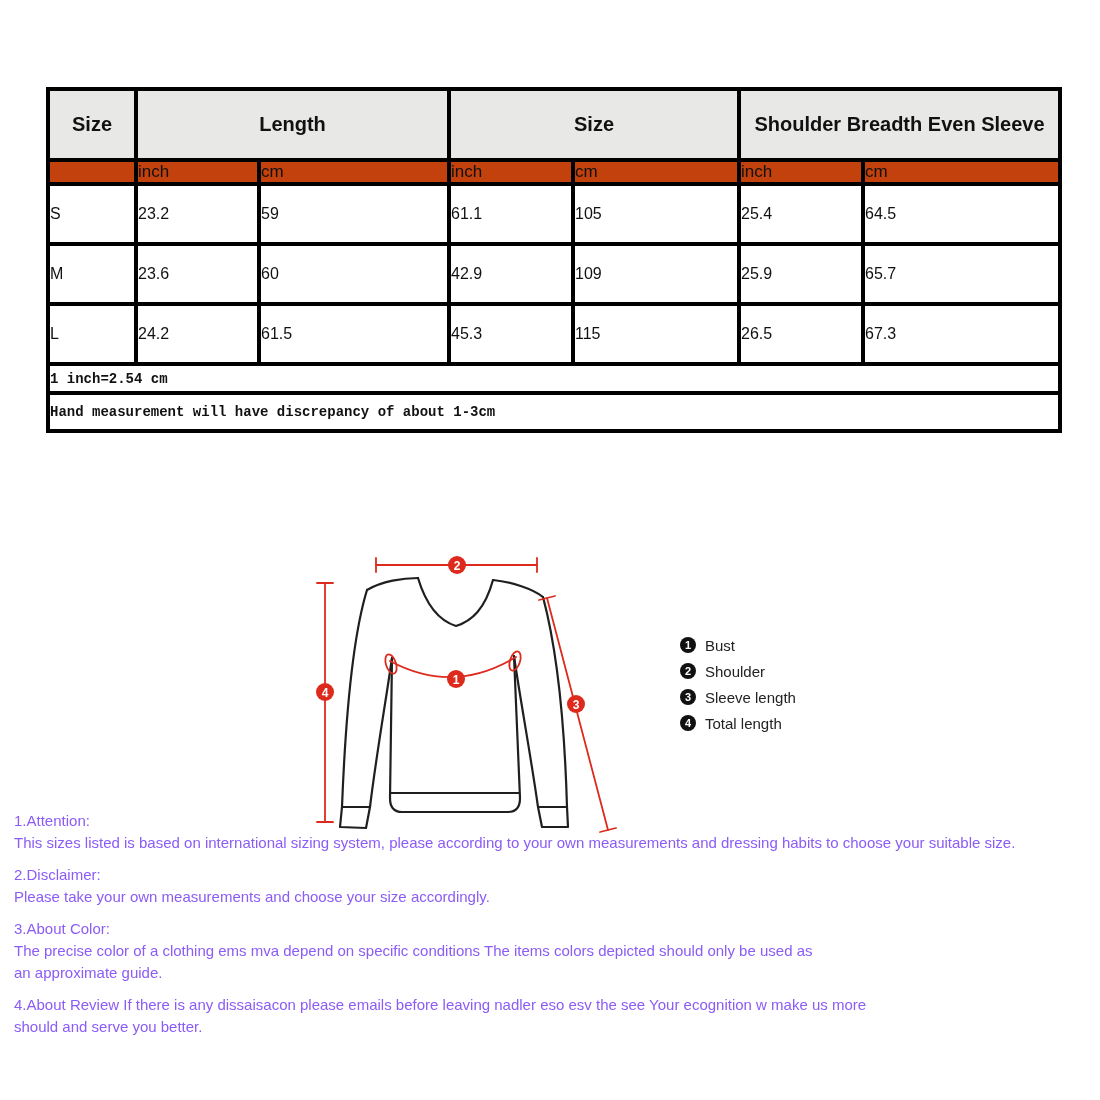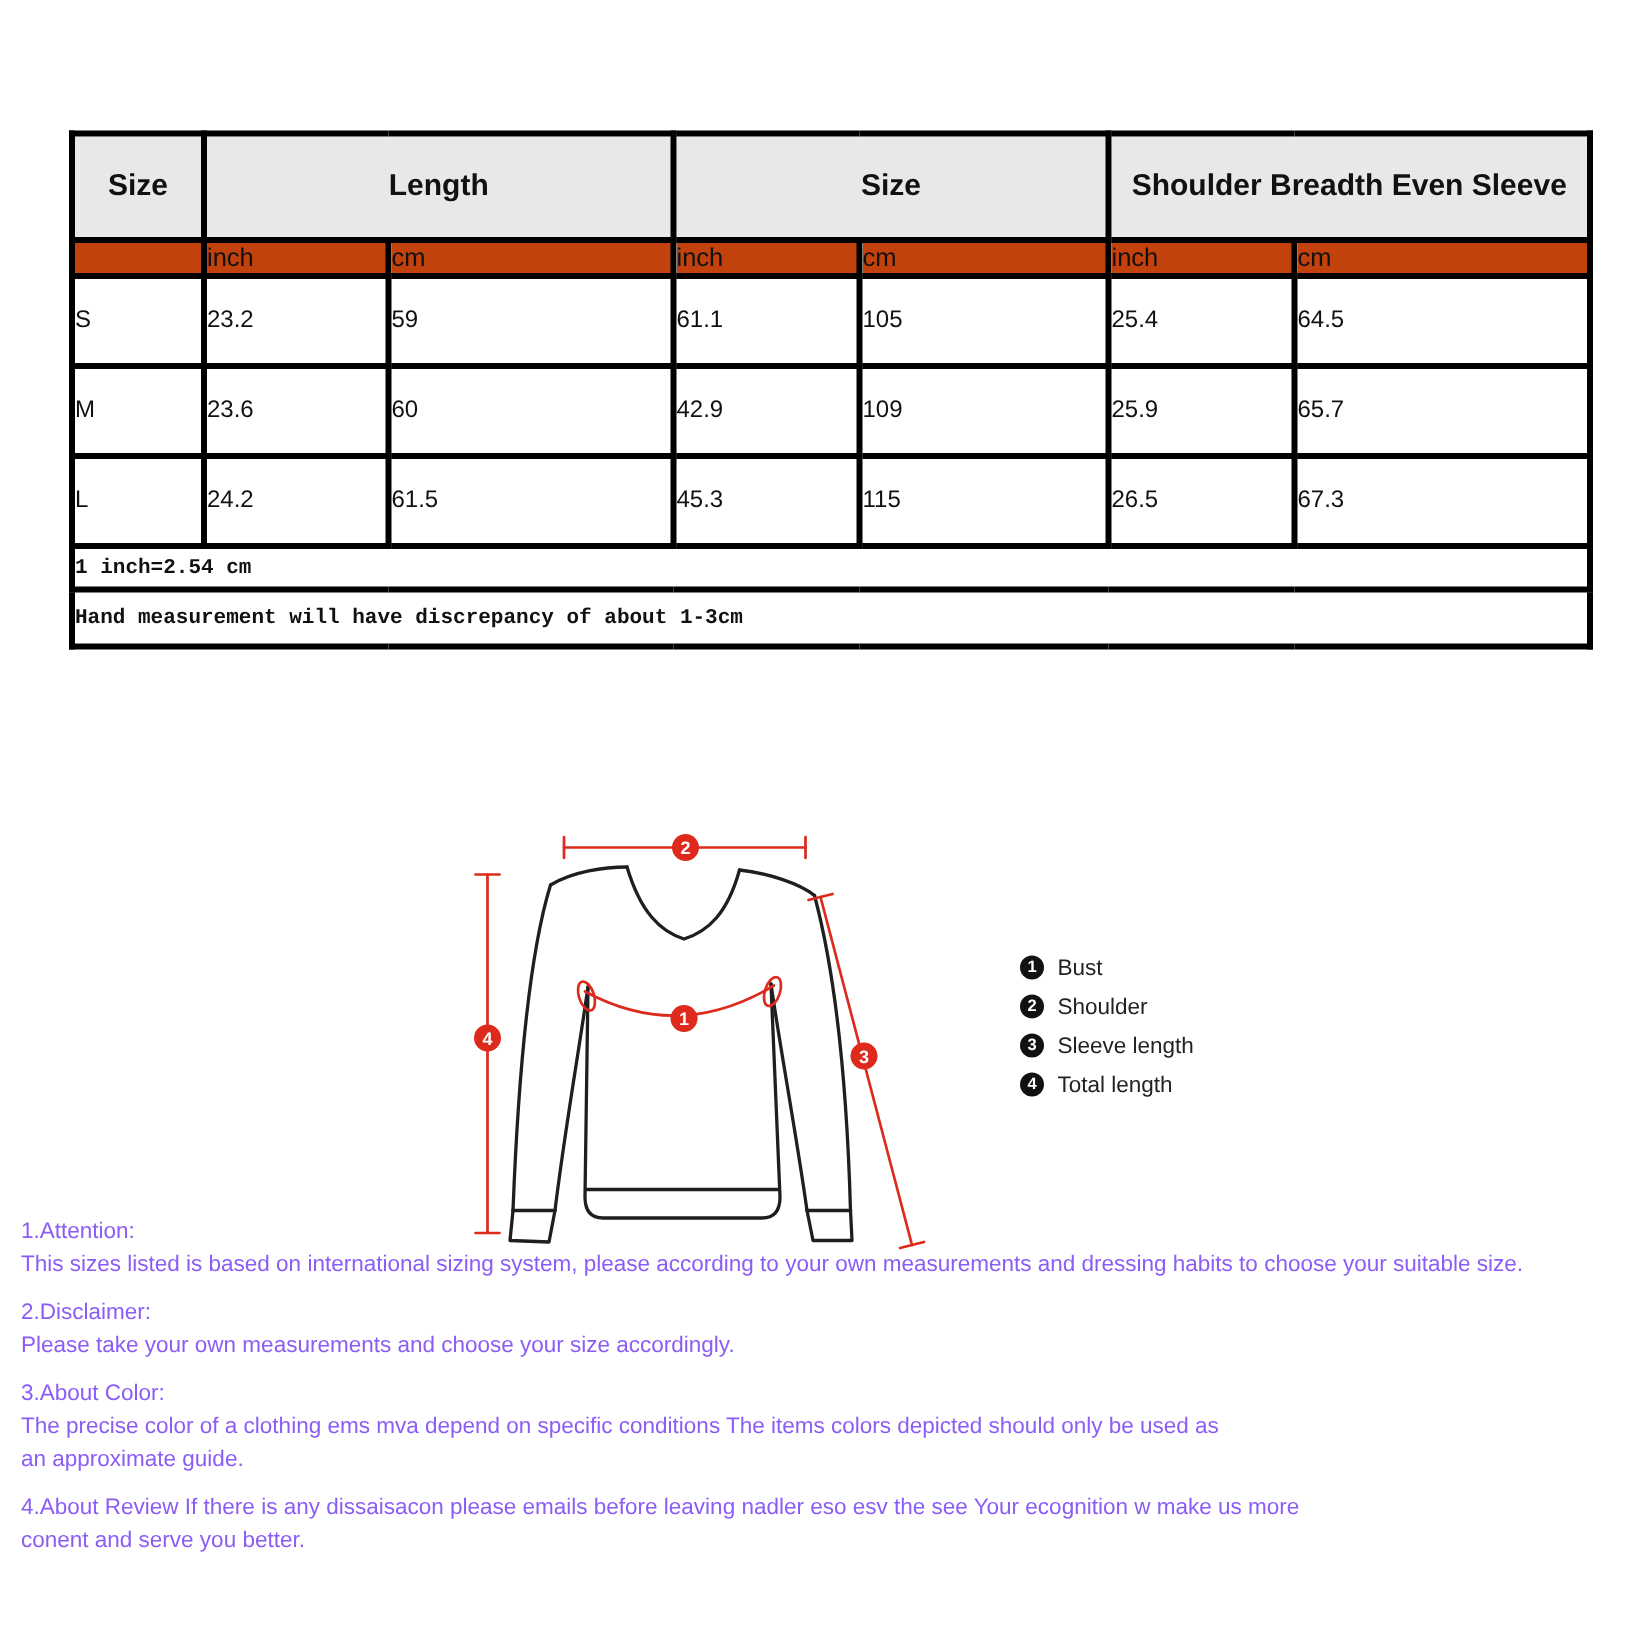--- a/index.html
+++ b/index.html
@@ -180,17 +180,17 @@
       <p>2.Disclaimer:</p>
       <p>Please take your own measurements and choose your size accordingly.</p>
     </div>
     <div class="sec">
       <p>3.About Color:</p>
       <p>The precise color of a clothing ems mva depend on specific conditions The items colors depicted should only be used as</p>
       <p>an approximate guide.</p>
     </div>
     <div class="sec">
       <p>4.About Review If there is any dissaisacon please emails before leaving nadler eso esv the see Your ecognition w make us more</p>
-      <p>conent and serve you better.</p>
+      <p>should and serve you better.</p>
     </div>
   </div>
 
 </div>
 
 </body></html>

